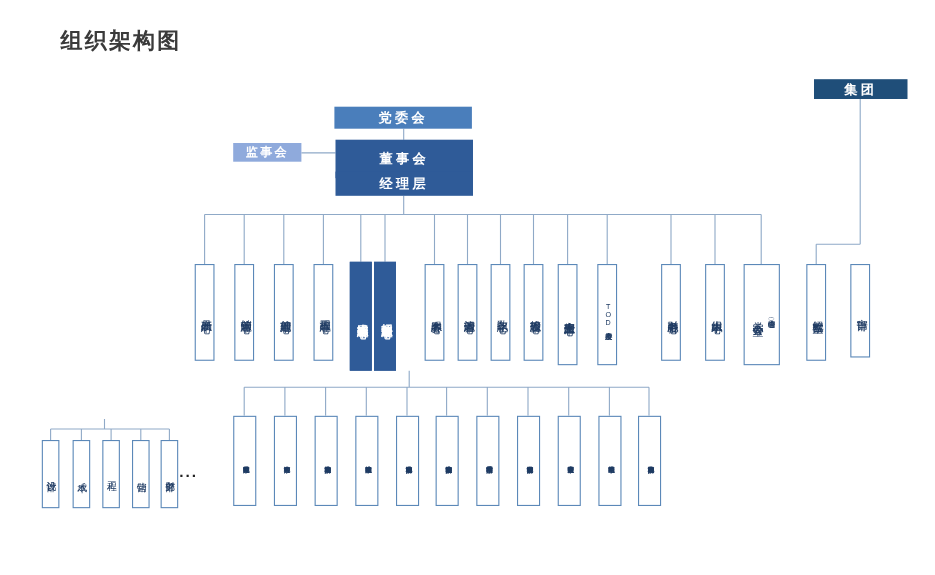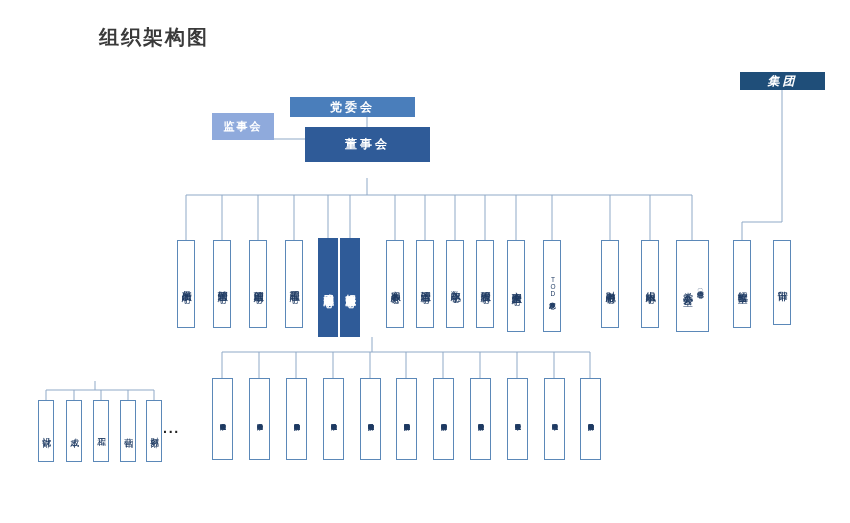--- a/index.html
+++ b/index.html
@@ -1,23 +1,23 @@
 <!DOCTYPE html>
 <html><head>
 <meta charset="utf-8">
 <style>
   * { margin:0; padding:0; box-sizing:border-box; }
   html,body { background:#ffffff; font-family:"Liberation Sans", sans-serif; }
   .canvas { position:relative; width:850px; height:523px; background:#fff; overflow:hidden; }
-  .title { position:absolute; left:55px; top:24px; font-size:20px; font-weight:bold; color:#3a3a3a; letter-spacing:2px;margin-left:44px; }
+  .title { position:absolute; left:55px; top:24px; font-size:20px; font-weight:bold; color:#3a3a3a; letter-spacing:2px; }
   .lines { position:absolute; left:0; top:0; width:850px; height:523px; }
   .lines path { stroke:#8fa9c7; stroke-width:1; fill:none; }
   .node { position:absolute; display:flex; align-items:center; justify-content:center;
           color:#fff; font-weight:bold; font-size:12px; letter-spacing:3px; }
-  .navy  { background:#1f4e79;font-style:italic; }
+  .navy  { background:#1f4e79; }
   .dkblue{ background:#2f5b98; }
   .medblue{ background:#4a7ebb; }
   .lightblue{ background:#8faadc; font-size:11px; letter-spacing:2px; }
   .vbox { position:absolute; background:#fff; border:1px solid #5b88b8; color:#1f3b63;
           display:flex; align-items:center; justify-content:center;
           writing-mode:vertical-lr; text-orientation:upright;
           font-size:10px; line-height:1.05; letter-spacing:0.5px; overflow:hidden; }
   .vbox.filled { background:#2f5b98; border-color:#2f5b98; color:#fff; font-weight:bold; }
   .vbox.small { font-size:6.5px; letter-spacing:0; }
   .vbox.tiny  { font-size:6px; line-height:1.15; letter-spacing:0; padding:2px 1px; }
@@ -44,23 +44,24 @@
     <path d="M782 90 V222 M742 222 H782 M742 222 V240"></path>
     <path d="M372 337 V352 M222 352 H590
          M222 352 V378 M259 352 V378 M296 352 V378 M333 352 V378
          M370 352 V378 M406 352 V378 M443 352 V378 M480 352 V378
          M517 352 V378 M554 352 V378 M590 352 V378"></path>
     <path d="M95 381 V390 M46 390 H154
          M46 390 V400 M74 390 V400 M101 390 V400 M128 390 V400 M154 390 V400"></path>
   </svg>
 
   <div class="node navy" style="left:740px;top:72px;width:85px;height:18px">集团</div>
-  <div class="node medblue" style="left:290px;top:97px;width:125px;height:20px">党委会</div>
-  <div class="node lightblue" style="left:212px;top:113px;width:62px;height:27px">监事会</div>
+  <div class="node medblue" style="left:304px;top:97px;width:125px;height:20px">党委会</div>
+  <div class="node lightblue" style="left:212px;top:130px;width:62px;height:17px">监事会</div>
   <div class="node dkblue" style="left:305px;top:127px;width:125px;height:35px">董事会</div>
+  <div class="node dkblue" style="left:305px;top:156px;width:125px;height:22px">经理层</div>
 
   <div class="vbox" style="left:177px;top:240px;width:18px;height:88px">产品研发中心</div>
   <div class="vbox" style="left:213px;top:240px;width:18px;height:88px">营销管理中心</div>
   <div class="vbox" style="left:249px;top:240px;width:18px;height:88px">前期管理中心</div>
   <div class="vbox" style="left:285px;top:240px;width:18px;height:88px">工程管理中心</div>
   <div class="vbox filled" style="left:318px;top:238px;width:20px;height:99px">成本合同管理中心</div>
   <div class="vbox filled" style="left:340px;top:238px;width:20px;height:99px">招采法务管理中心</div>
   <div class="vbox" style="left:386px;top:240px;width:18px;height:88px">客户服务中心</div>
   <div class="vbox" style="left:416px;top:240px;width:18px;height:88px">运营管理中心</div>
   <div class="vbox" style="left:446px;top:240px;width:18px;height:88px">数字化中心</div>

